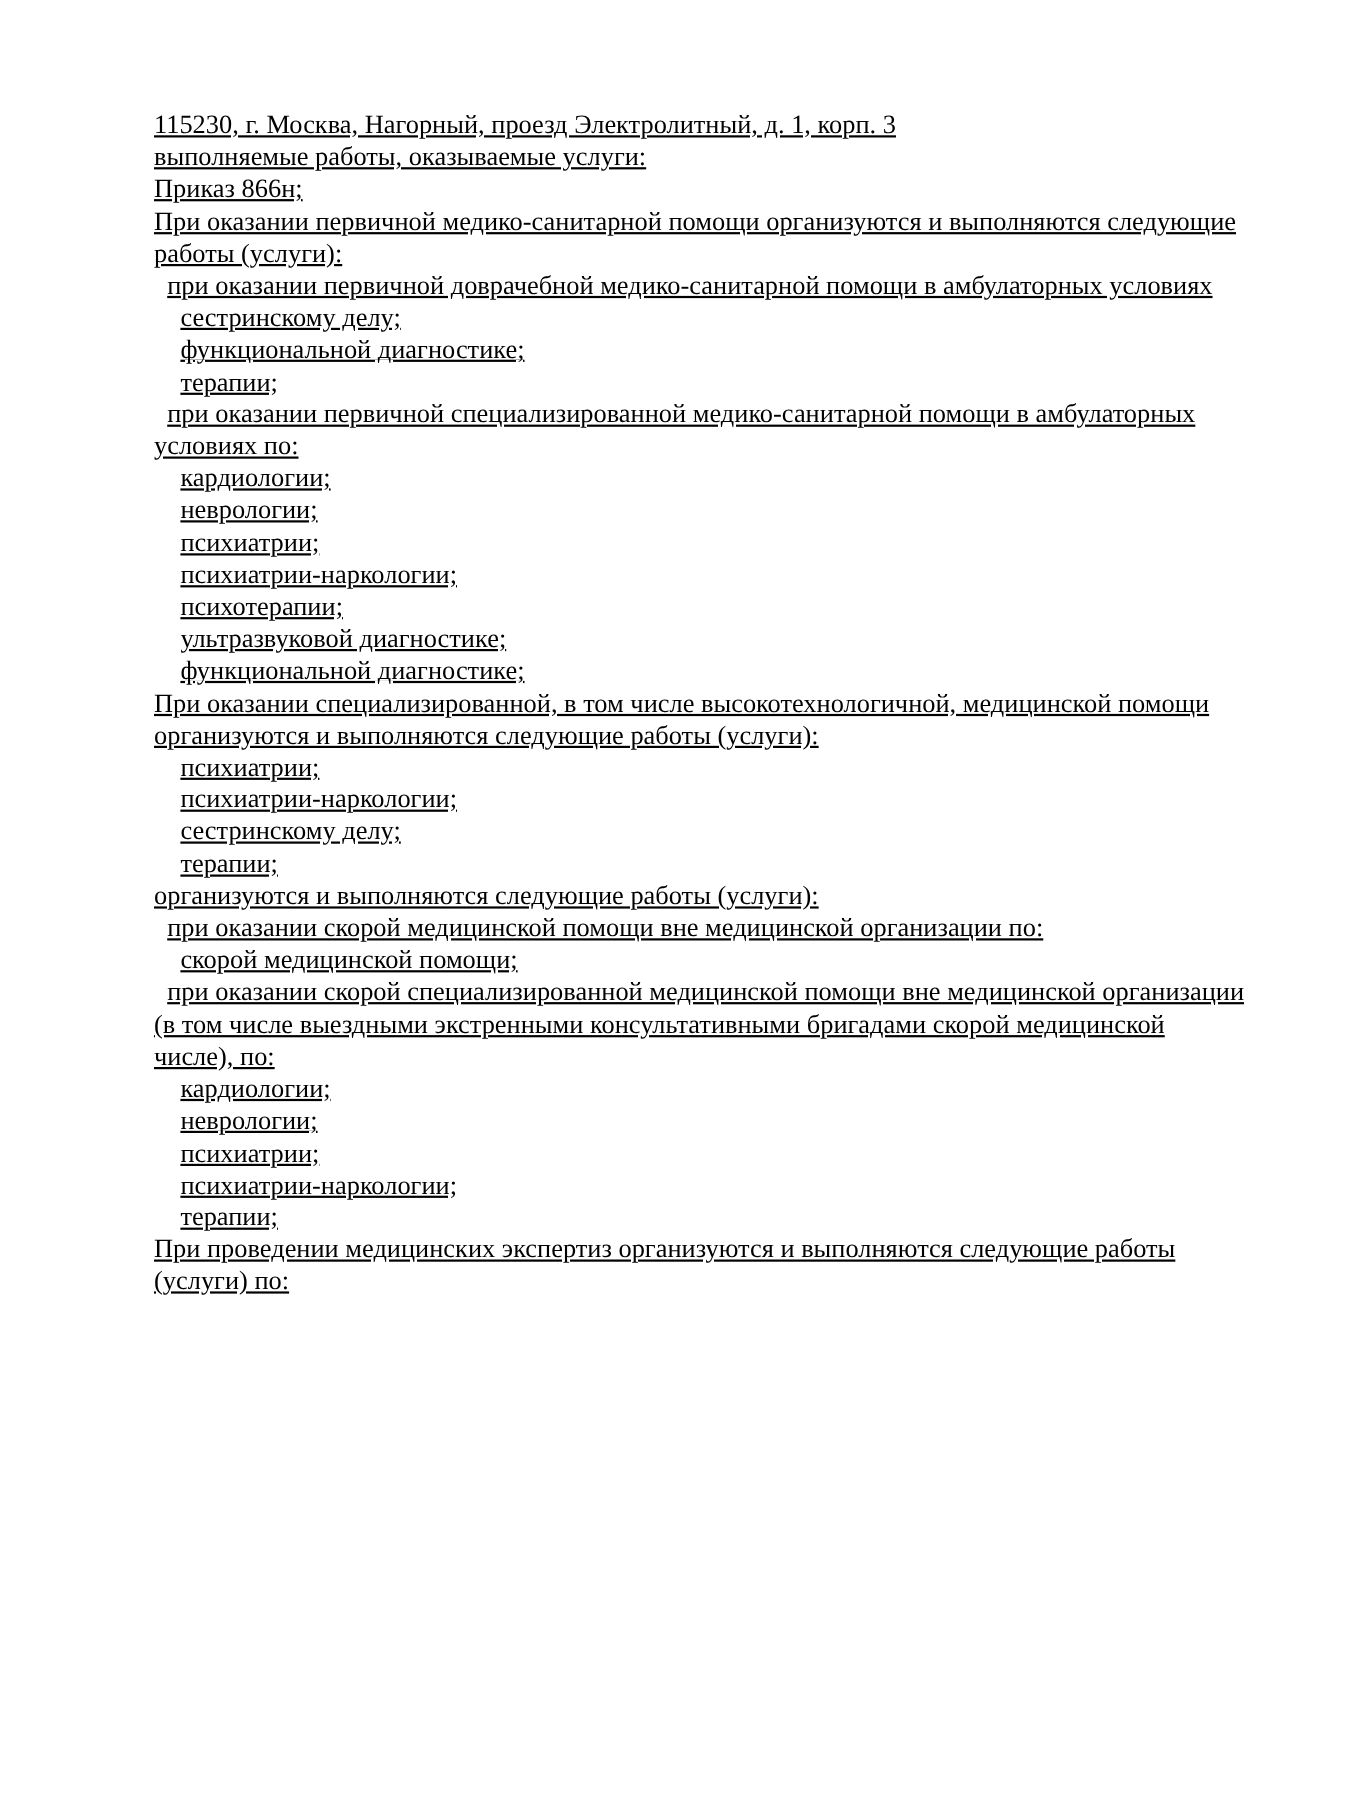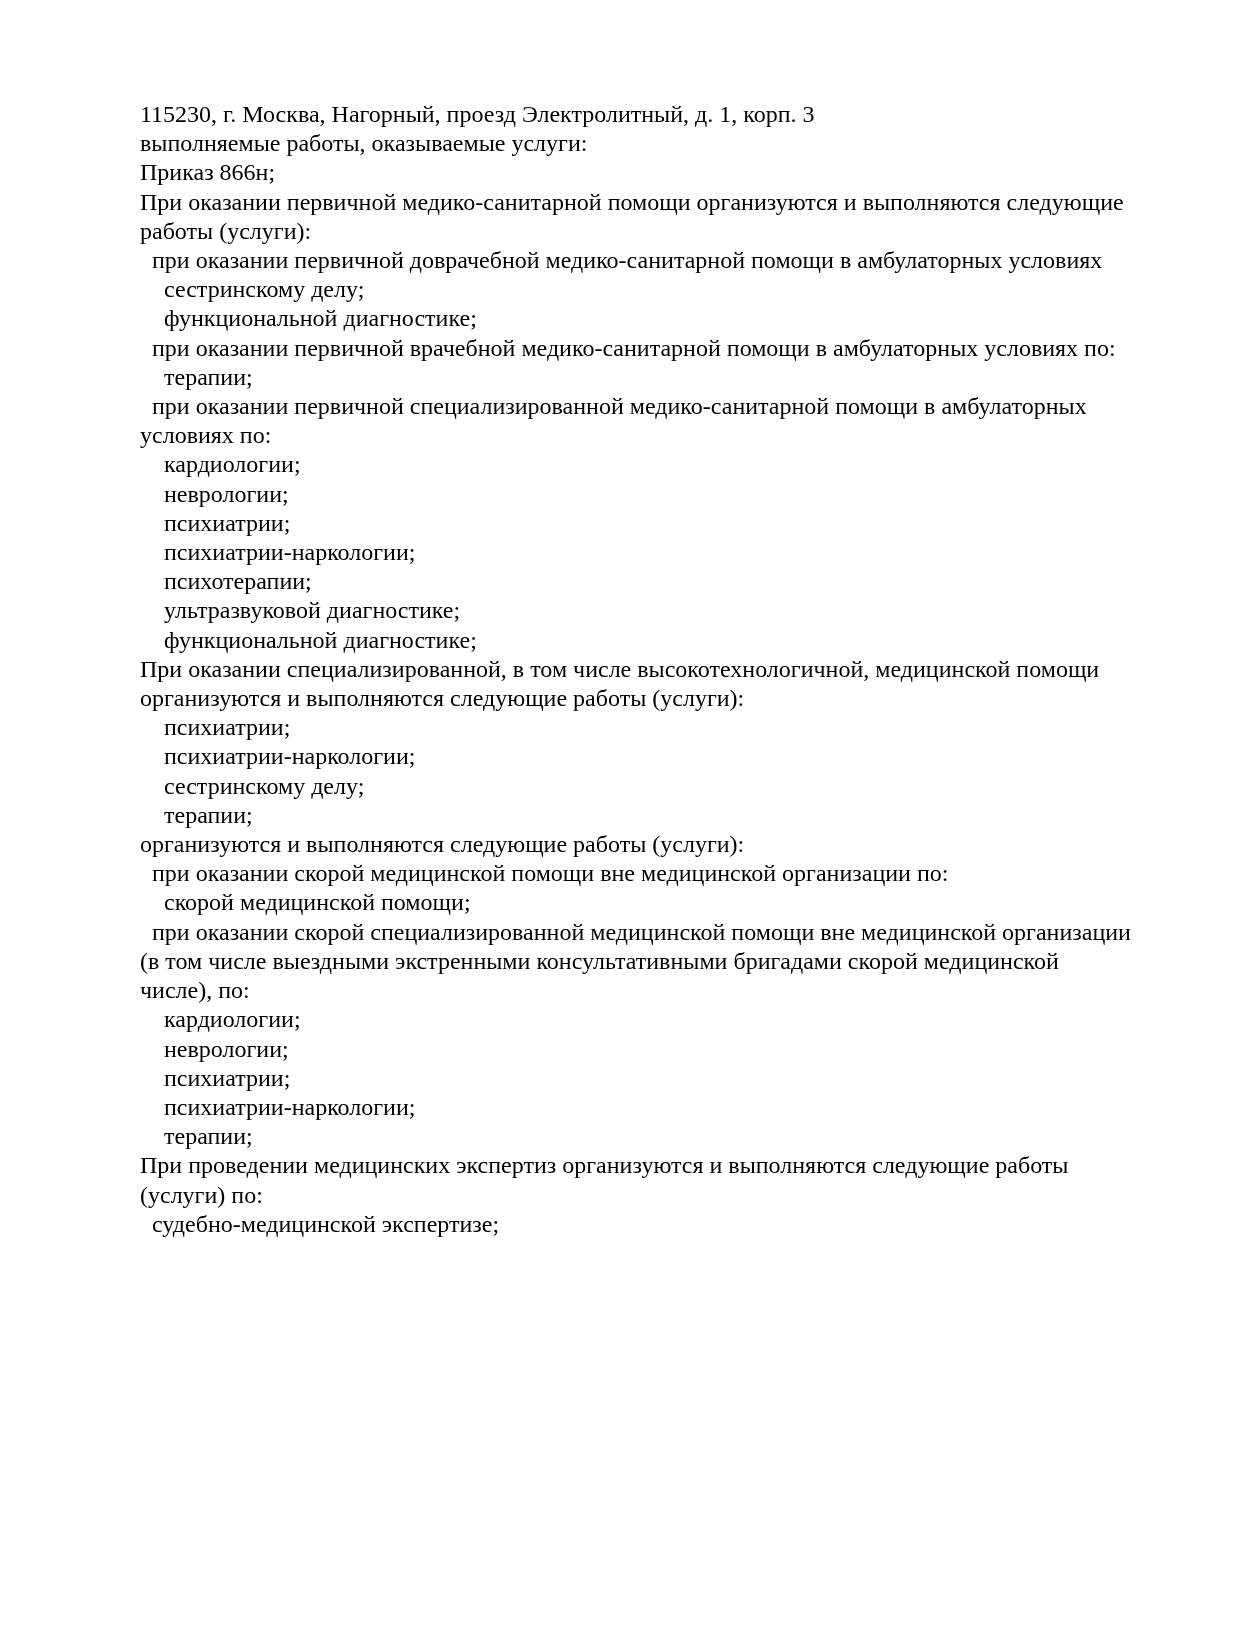--- a/index.html
+++ b/index.html
@@ -17,20 +17,21 @@
     overflow: hidden;
   }
   .doc-body {
     position: absolute;
     top: 100px;
     left: 140px;
     width: 1040px;
     color: #000000;
     font-size: 24px;
     line-height: 29.2px;
+    text-decoration: underline;
   }
   .line {
     white-space: nowrap;
     min-height: 29.2px;
   }
   .indent-0 { padding-left: 0; }
   .indent-1 { padding-left: 12px; }
   .indent-2 { padding-left: 24px; }
 </style>
 </head>
@@ -39,21 +40,20 @@
 <div class="page">
   <div class="doc-body">
       <div class="line indent-0">115230, г. Москва, Нагорный, проезд Электролитный, д. 1, корп. 3</div>
       <div class="line indent-0">выполняемые работы, оказываемые услуги:</div>
       <div class="line indent-0">Приказ 866н;</div>
       <div class="line indent-0">При оказании первичной медико-санитарной помощи организуются и выполняются следующие</div>
       <div class="line indent-0">работы (услуги):</div>
       <div class="line indent-1">при оказании первичной доврачебной медико-санитарной помощи в амбулаторных условиях</div>
       <div class="line indent-2">сестринскому делу;</div>
       <div class="line indent-2">функциональной диагностике;</div>
-      <div class="line indent-1">при оказании первичной врачебной медико-санитарной помощи в амбулаторных условиях по:</div>
       <div class="line indent-2">терапии;</div>
       <div class="line indent-1">при оказании первичной специализированной медико-санитарной помощи в амбулаторных</div>
       <div class="line indent-0">условиях по:</div>
       <div class="line indent-2">кардиологии;</div>
       <div class="line indent-2">неврологии;</div>
       <div class="line indent-2">психиатрии;</div>
       <div class="line indent-2">психиатрии-наркологии;</div>
       <div class="line indent-2">психотерапии;</div>
       <div class="line indent-2">ультразвуковой диагностике;</div>
       <div class="line indent-2">функциональной диагностике;</div>
@@ -69,15 +69,14 @@
       <div class="line indent-1">при оказании скорой специализированной медицинской помощи вне медицинской организации</div>
       <div class="line indent-0">(в том числе выездными экстренными консультативными бригадами скорой медицинской</div>
       <div class="line indent-0">числе), по:</div>
       <div class="line indent-2">кардиологии;</div>
       <div class="line indent-2">неврологии;</div>
       <div class="line indent-2">психиатрии;</div>
       <div class="line indent-2">психиатрии-наркологии;</div>
       <div class="line indent-2">терапии;</div>
       <div class="line indent-0">При проведении медицинских экспертиз организуются и выполняются следующие работы</div>
       <div class="line indent-0">(услуги) по:</div>
-      <div class="line indent-1">судебно-медицинской экспертизе;</div>
     </div>
 </div>
 
 </body></html>

